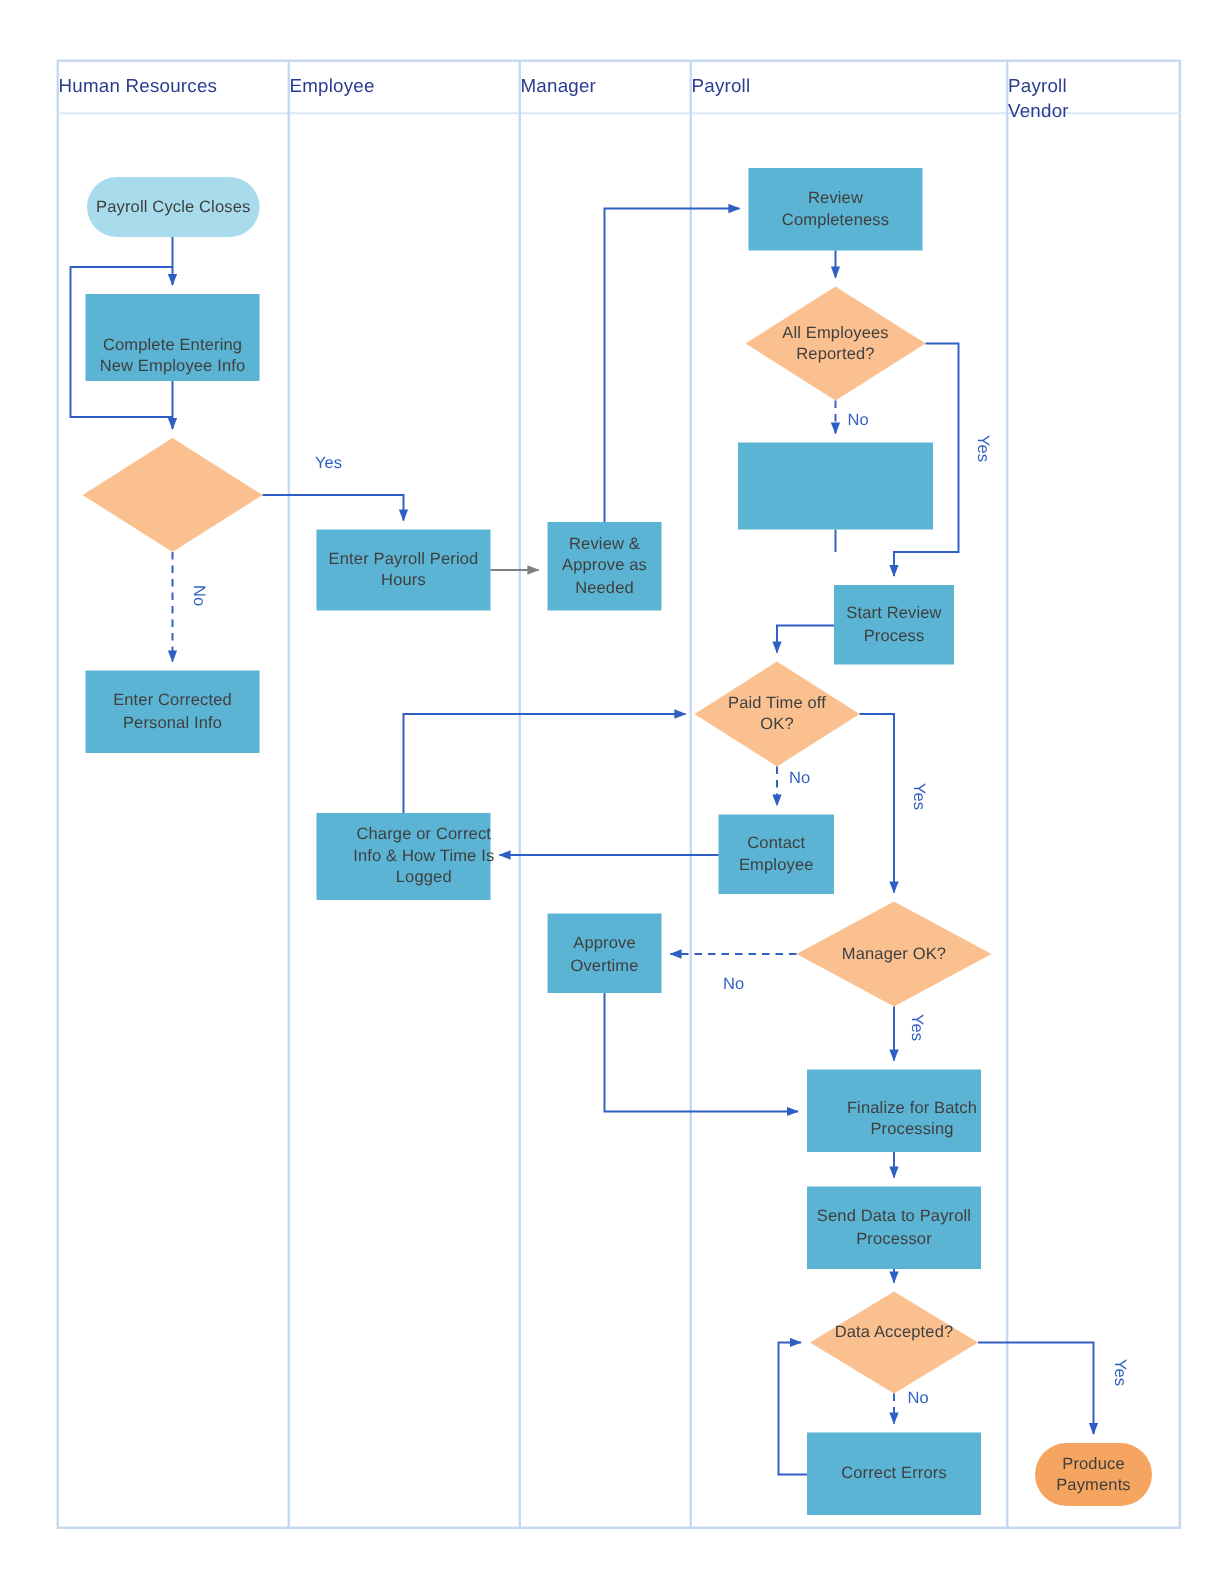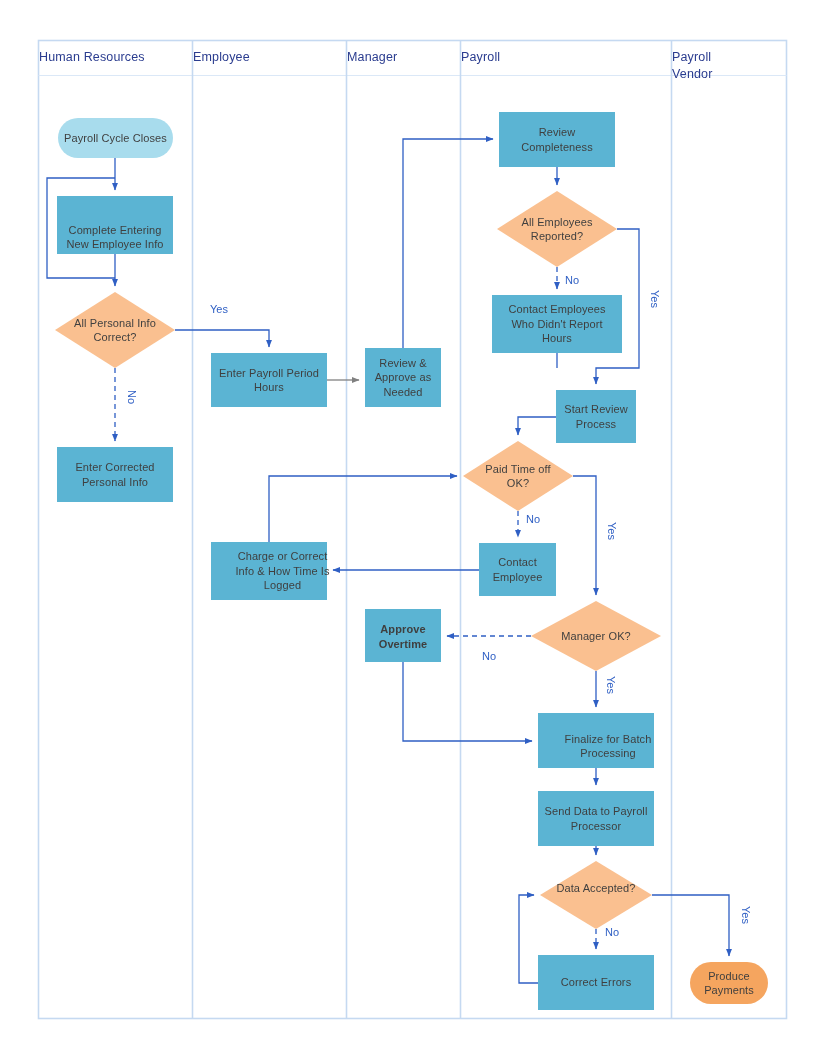--- a/index.html
+++ b/index.html
@@ -178,33 +178,31 @@
 
   <div class="lane-title" style="left:39px; top:49px; width:153px;">Human Resources</div>
   <div class="lane-title" style="left:193px; top:49px; width:153px;">Employee</div>
   <div class="lane-title" style="left:347px; top:49px; width:113px;">Manager</div>
   <div class="lane-title" style="left:461px; top:49px; width:210px;">Payroll</div>
   <div class="lane-title" style="left:672px; top:49px; width:114px; white-space:pre-line;">Payroll
 Vendor</div>
 
   <div class="node-label" style="left:58px; top:118px; width:115px; height:40px;">Payroll Cycle Closes</div>
   <div class="node-label" style="left:57px; top:196px; width:116px; height:58px;margin-top:12px;">Complete Entering New Employee Info</div>
-  <div class="node-label" style="left:57px; top:300px; width:116px; height:60px;">All Personal Info Correct?</div>
   <div class="node-label" style="left:57px; top:447px; width:116px; height:55px;">Enter Corrected Personal Info</div>
 
   <div class="node-label" style="left:211px; top:353px; width:116px; height:54px;">Enter Payroll Period Hours</div>
   <div class="node-label" style="left:225px; top:542px; width:115px; height:58px;">Charge or Correct Info &amp; How Time Is Logged</div>
 
   <div class="node-label" style="left:363px; top:348px; width:80px; height:59px;">Review &amp; Approve as Needed</div>
   <div class="node-label" style="left:479px; top:543px; width:77px; height:53px;">Contact Employee</div>
-  <div class="node-label" style="left:365px; top:609px; width:76px; height:55px;font-weight:bold;">Approve Overtime</div>
+  <div class="node-label" style="left:365px; top:609px; width:76px; height:55px;">Approve Overtime</div>
 
   <div class="node-label" style="left:499px; top:112px; width:116px; height:55px;">Review Completeness</div>
   <div class="node-label" style="left:490px; top:207px; width:134px; height:44px;">All Employees Reported?</div>
-  <div class="node-label" style="left:492px; top:295px; width:130px; height:58px;">Contact Employees Who Didn't Report Hours</div>
   <div class="node-label" style="left:554px; top:390px; width:84px; height:53px;">Start Review Process</div>
   <div class="node-label" style="left:470px; top:461px; width:96px; height:30px;">Paid Time off OK?</div>
   <div class="node-label" style="left:543px; top:628px; width:106px; height:16px;">Manager OK?</div>
   <div class="node-label" style="left:550px; top:713px; width:116px; height:66px;">Finalize for Batch Processing</div>
   <div class="node-label" style="left:536px; top:791px; width:120px; height:55px;">Send Data to Payroll Processor</div>
   <div class="node-label" style="left:548px; top:873px; width:96px; height:30px;">Data Accepted?</div>
   <div class="node-label" style="left:538px; top:955px; width:116px; height:55px;">Correct Errors</div>
 
   <div class="node-label" style="left:690px; top:962px; width:78px; height:42px;">Produce Payments</div>
 

